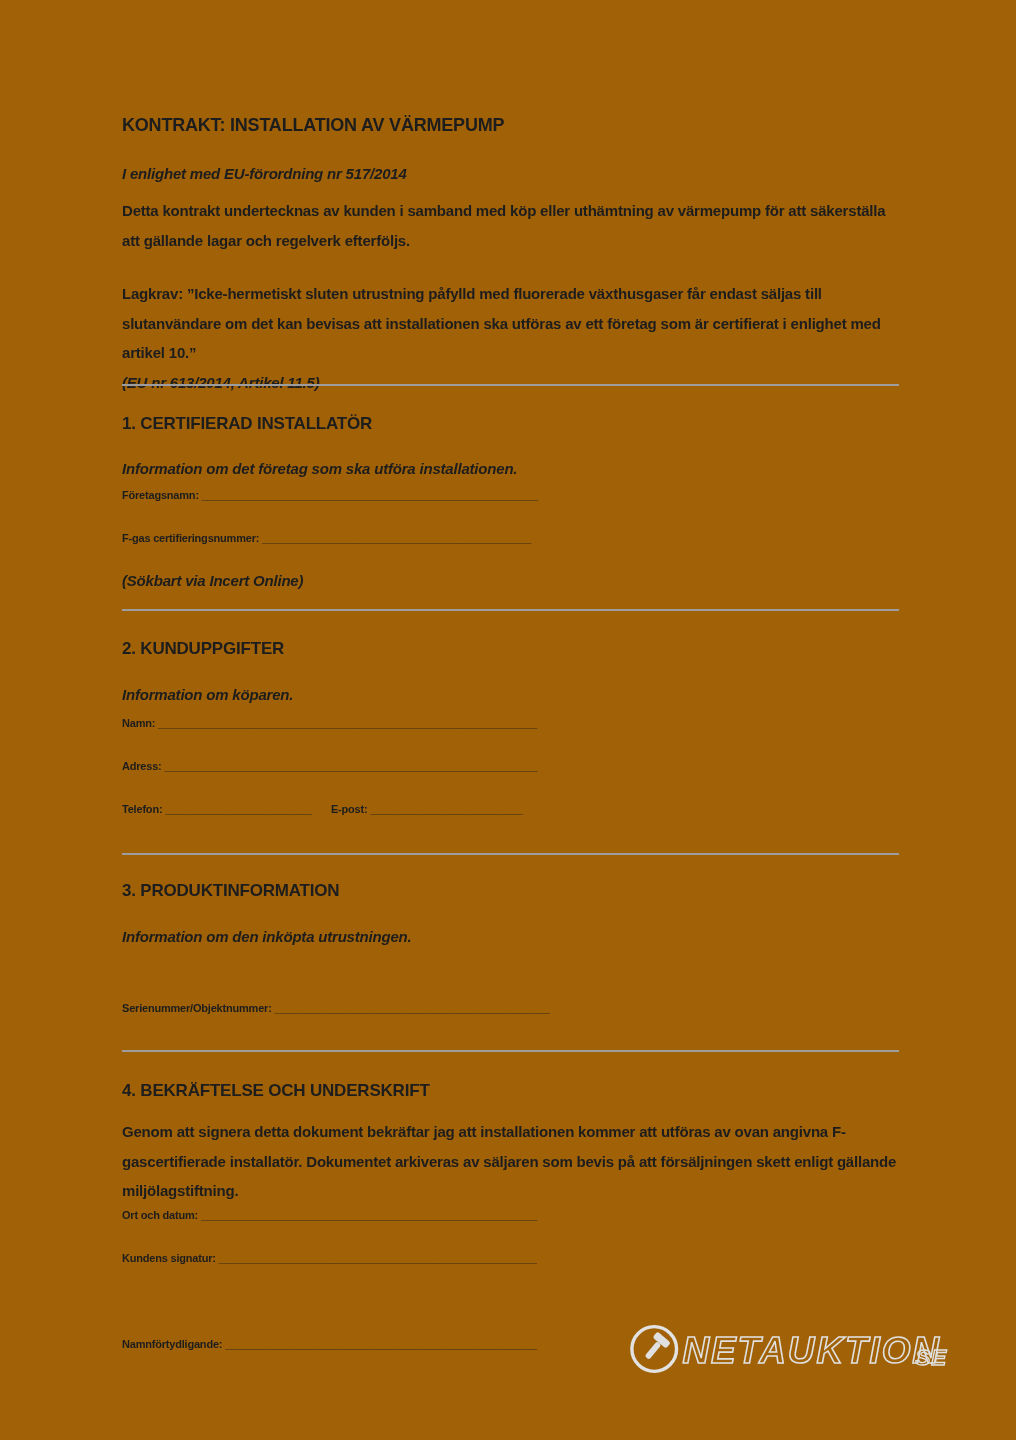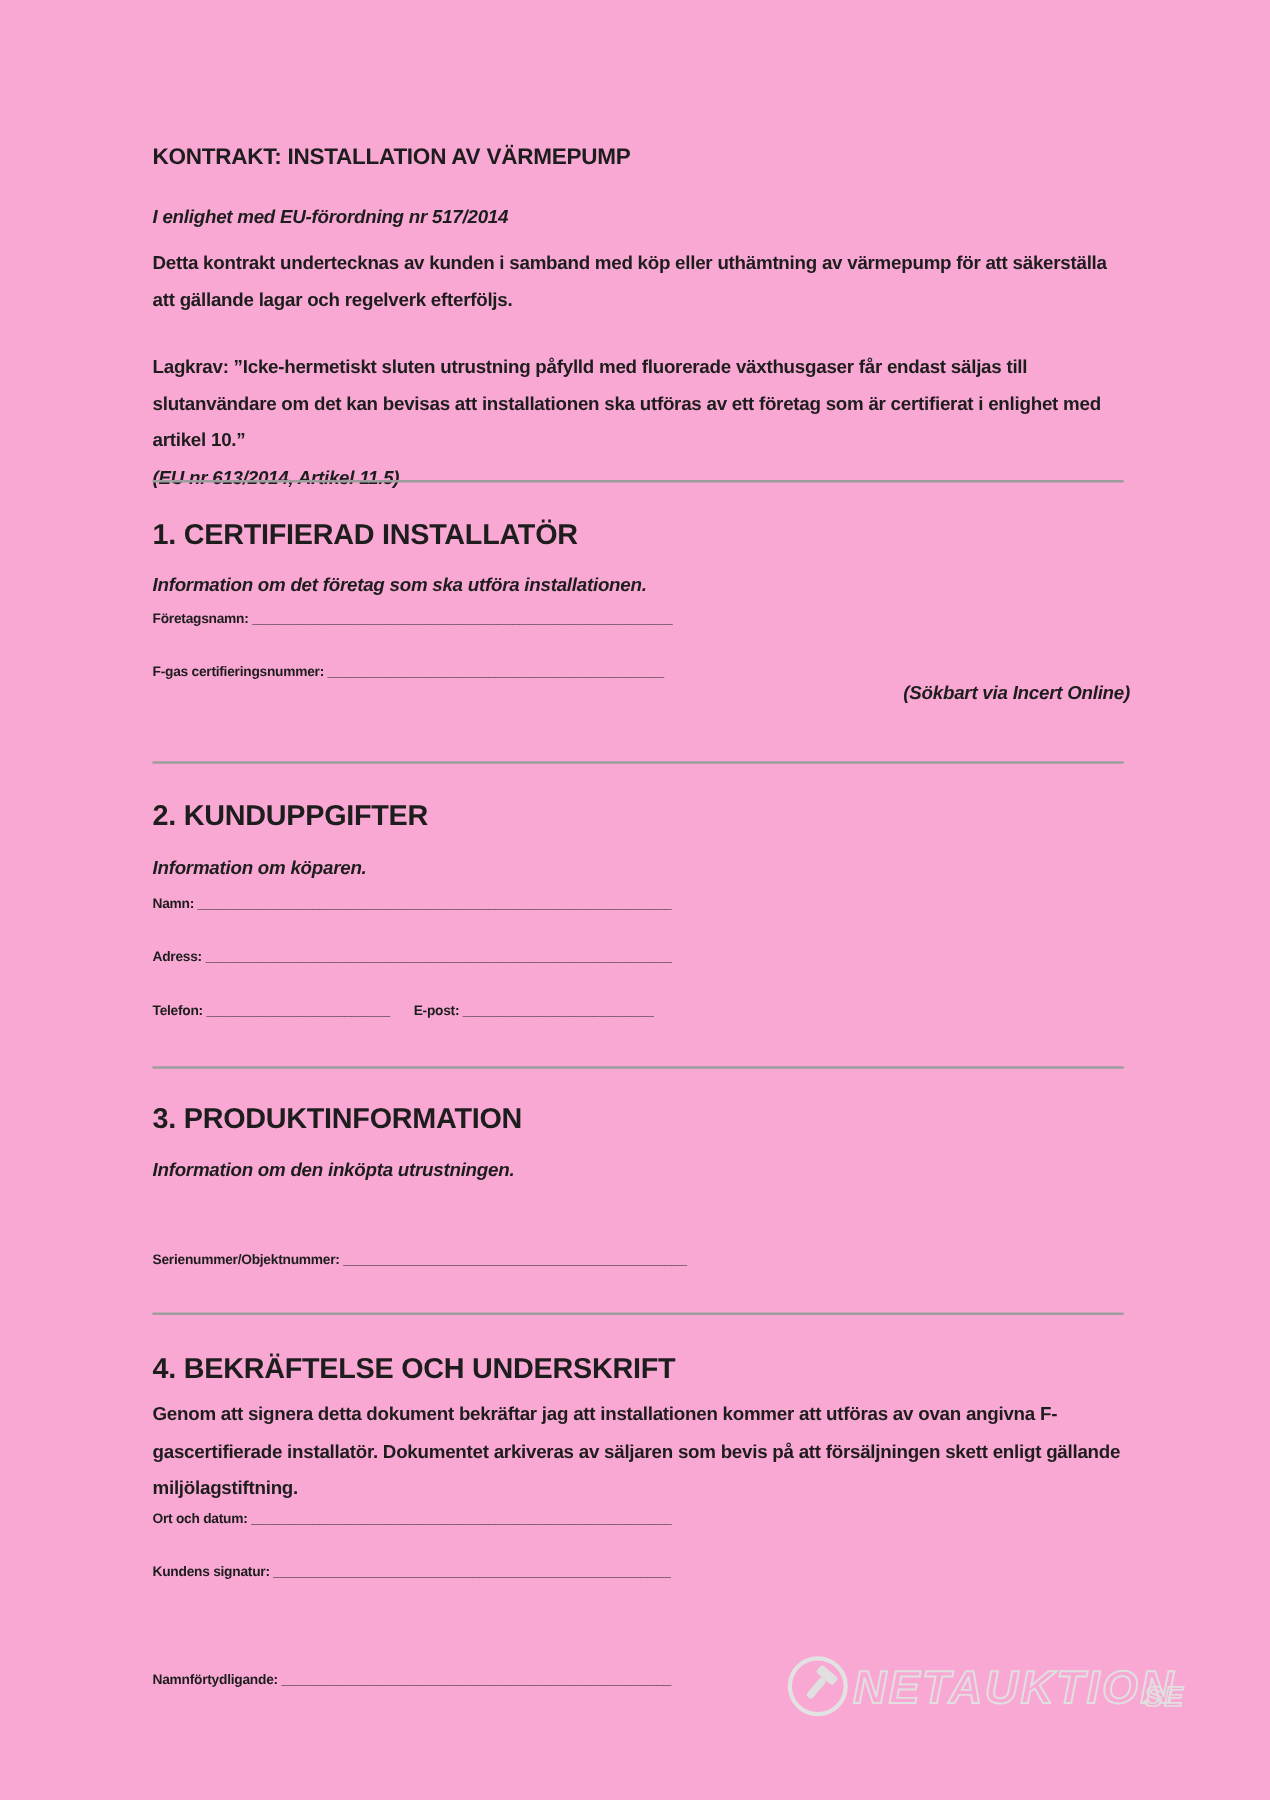--- a/index.html
+++ b/index.html
@@ -1,44 +1,44 @@
 <!DOCTYPE html>
 <html><head>
 <meta charset="utf-8">
 <style>
   html, body { margin: 0; padding: 0; background: #ffffff; }
   .page {
     position: relative;
     width: 1016px;
     height: 1440px;
-    background: #f9a8d4;
+    background: #a16207;
     overflow: hidden;
     font-family: "Liberation Sans", sans-serif;
     font-weight: 700;
     color: #1d1d1d;
   }
   .abs { position: absolute; left: 122px; width: 782px; }
   .doc-title  { font-size: 18px; letter-spacing: -0.2px; }
-  .heading    { font-size: 23px; letter-spacing: -0.2px; }
+  .heading    { font-size: 17px; letter-spacing: -0.2px; }
   .body-text  { font-size: 15px; line-height: 29.5px; letter-spacing: -0.2px; }
   .italic     { font-style: italic; }
   .field      { font-size: 11px; letter-spacing: -0.2px; white-space: nowrap; }
   .field .blank { letter-spacing: 0; }
   .rule       { height: 2px; background: #9d9d9d; width: 777px; }
 
   .t-title    { top: 115px; }
   .t-subtitle { top: 159px; }
   .t-intro    { top: 196px; }
   .t-legal    { top: 255px; margin-top: 24px; }
   .hr1        { top: 384px; }
   .s1-heading { top: 414px; }
   .s1-desc    { top: 454px; }
   .s1-company { top: 489px; }
   .s1-cert    { top: 532px; }
-  .s1-note    { top: 546px; font-size: 15px; text-align: right; }
+  .s1-note    { top: 572px; font-size: 15px; }
   .hr2        { top: 609px; }
   .s2-heading { top: 639px; }
   .s2-desc    { top: 680px; }
   .s2-namn    { top: 717px; }
   .s2-adress  { top: 760px; }
   .s2-contact { top: 803px; }
   .sub-field  { margin-left: 16px; }
   .hr3        { top: 853px; }
   .s3-heading { top: 881px; }
   .s3-desc    { top: 922px; }

